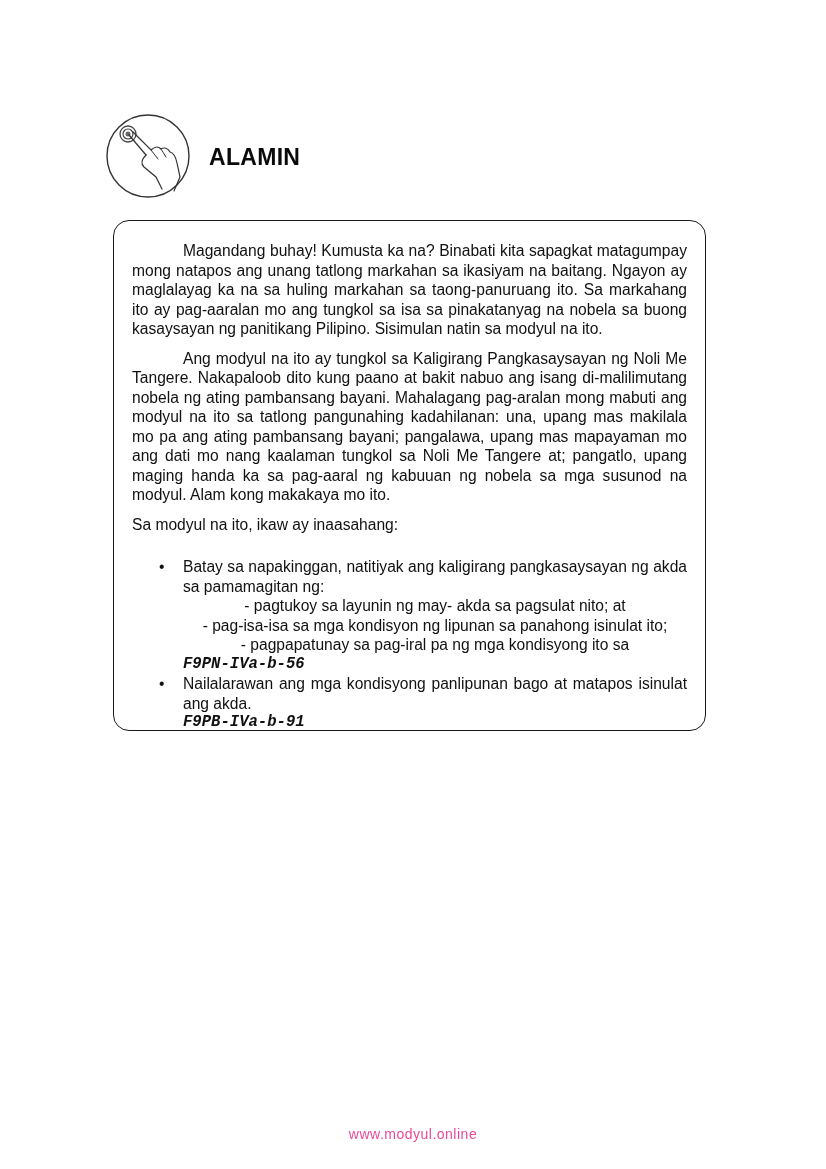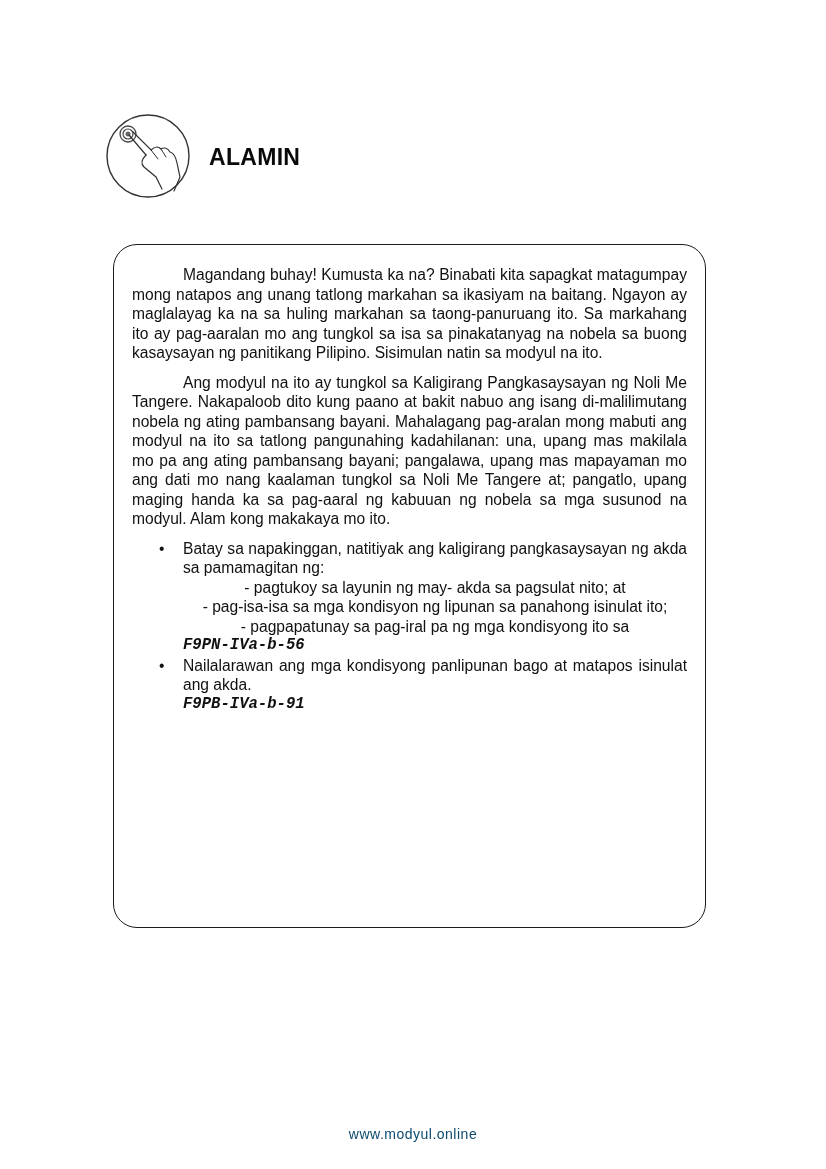--- a/index.html
+++ b/index.html
@@ -1,34 +1,34 @@
 <!DOCTYPE html>
 <html><head>
   <meta charset="utf-8">
   <style>
     html, body { margin: 0; padding: 0; background: #ffffff; }
     body { width: 826px; height: 1169px; position: relative; overflow: hidden;
       font-family: "Liberation Sans", sans-serif; color: #111; }
     .header-icon { position: absolute; left: 104px; top: 113px; width: 92px; height: 86px; }
     .section-title { position: absolute; left: 209px; top: 144px; font-size: 23px; font-weight: bold;
       letter-spacing: 0.3px; color: #0a0a0a; }
-    .content-box { position: absolute; left: 113px; top: 244px; width: 593px; height: 684px;
-      border: 1.3px solid #1a1a1a; border-radius: 24px; box-sizing: border-box; }
+    .content-box { position: absolute; left: 113px; top: 220px; width: 593px; height: 511px;
+      border: 1.3px solid #1a1a1a; border-radius: 16px; box-sizing: border-box; }
     .content-inner { position: absolute; left: 18px; right: 18px; top: 20px;
       font-size: 15.6px; line-height: 19.5px; }
     .para { text-align: justify; margin: 0 0 10px 0; text-indent: 51px; }
     .plain { margin: 0 0 23px 0; }
     ul.objectives { list-style: none; margin: 0; padding: 0; }
     ul.objectives li { position: relative; padding-left: 51px; text-align: justify; }
     .bullet { position: absolute; left: 27px; top: 0; }
     .sub { display: block; text-align: center; }
     .sub-cont { display: block; padding-left: 9px; text-align: left; }
     .code { display: block; font-weight: bold; font-style: italic; font-family: Liberation Mono, monospace; }
     .footer { position: absolute; left: 0; width: 826px; top: 1126px; text-align: center;
-      font-size: 14px; color: #0c4a6e; letter-spacing: 0.5px; }
+      font-size: 14px; color: #ec4899; letter-spacing: 0.5px; }
   </style>
 </head>
 <body>
 
 <div class="header-icon">
   <svg width="92" height="86" viewBox="0 0 92 86">
     <circle cx="44" cy="43" r="41" fill="none" stroke="#333" stroke-width="1.4"></circle>
     <circle cx="24" cy="21" r="8" fill="none" stroke="#444" stroke-width="1.3"></circle>
     <circle cx="24" cy="21" r="5" fill="none" stroke="#444" stroke-width="1.2"></circle>
     <circle cx="24" cy="21" r="2.5" fill="#666"></circle>
@@ -37,20 +37,21 @@
     <path d="M47 37 L54 46 M57 36 L62 44" fill="none" stroke="#333" stroke-width="1" stroke-linecap="round"></path>
   </svg>
 </div>
 
 <div class="section-title">ALAMIN</div>
 
 <div class="content-box">
   <div class="content-inner">
     <p class="para">Magandang buhay! Kumusta ka na? Binabati kita sapagkat matagumpay mong natapos ang unang tatlong markahan sa ikasiyam na baitang. Ngayon ay maglalayag ka na sa huling markahan sa taong-panuruang ito. Sa markahang ito ay pag-aaralan mo ang tungkol sa isa sa pinakatanyag na nobela sa buong kasaysayan ng panitikang Pilipino. Sisimulan natin sa modyul na ito.</p>
     <p class="para">Ang modyul na ito ay tungkol sa Kaligirang Pangkasaysayan ng Noli Me Tangere. Nakapaloob dito kung paano at bakit nabuo ang isang di-malilimutang nobela ng ating pambansang bayani. Mahalagang pag-aralan mong mabuti ang modyul na ito sa tatlong pangunahing kadahilanan: una, upang mas makilala mo pa ang ating pambansang bayani; pangalawa, upang mas mapayaman mo ang dati mo nang kaalaman tungkol sa Noli Me Tangere at; pangatlo, upang maging handa ka sa pag-aaral ng kabuuan ng nobela sa mga susunod na modyul.  Alam kong makakaya mo ito.</p>
+    <p class="plain">Sa modyul na ito, ikaw ay inaasahang:</p>
     <ul class="objectives">
       <li>
         <span class="bullet">•</span>
         <span>Batay sa napakinggan, natitiyak ang kaligirang pangkasaysayan ng akda sa pamamagitan ng:</span>
         <span class="sub">- pagtukoy sa layunin ng may- akda sa pagsulat nito; at</span>
         <span class="sub">- pag-isa-isa sa mga kondisyon ng lipunan sa panahong isinulat ito;</span>
         <span class="sub">- pagpapatunay sa pag-iral pa ng mga kondisyong ito sa</span>
         <span class="code">F9PN-IVa-b-56</span>
       </li>
       <li>

